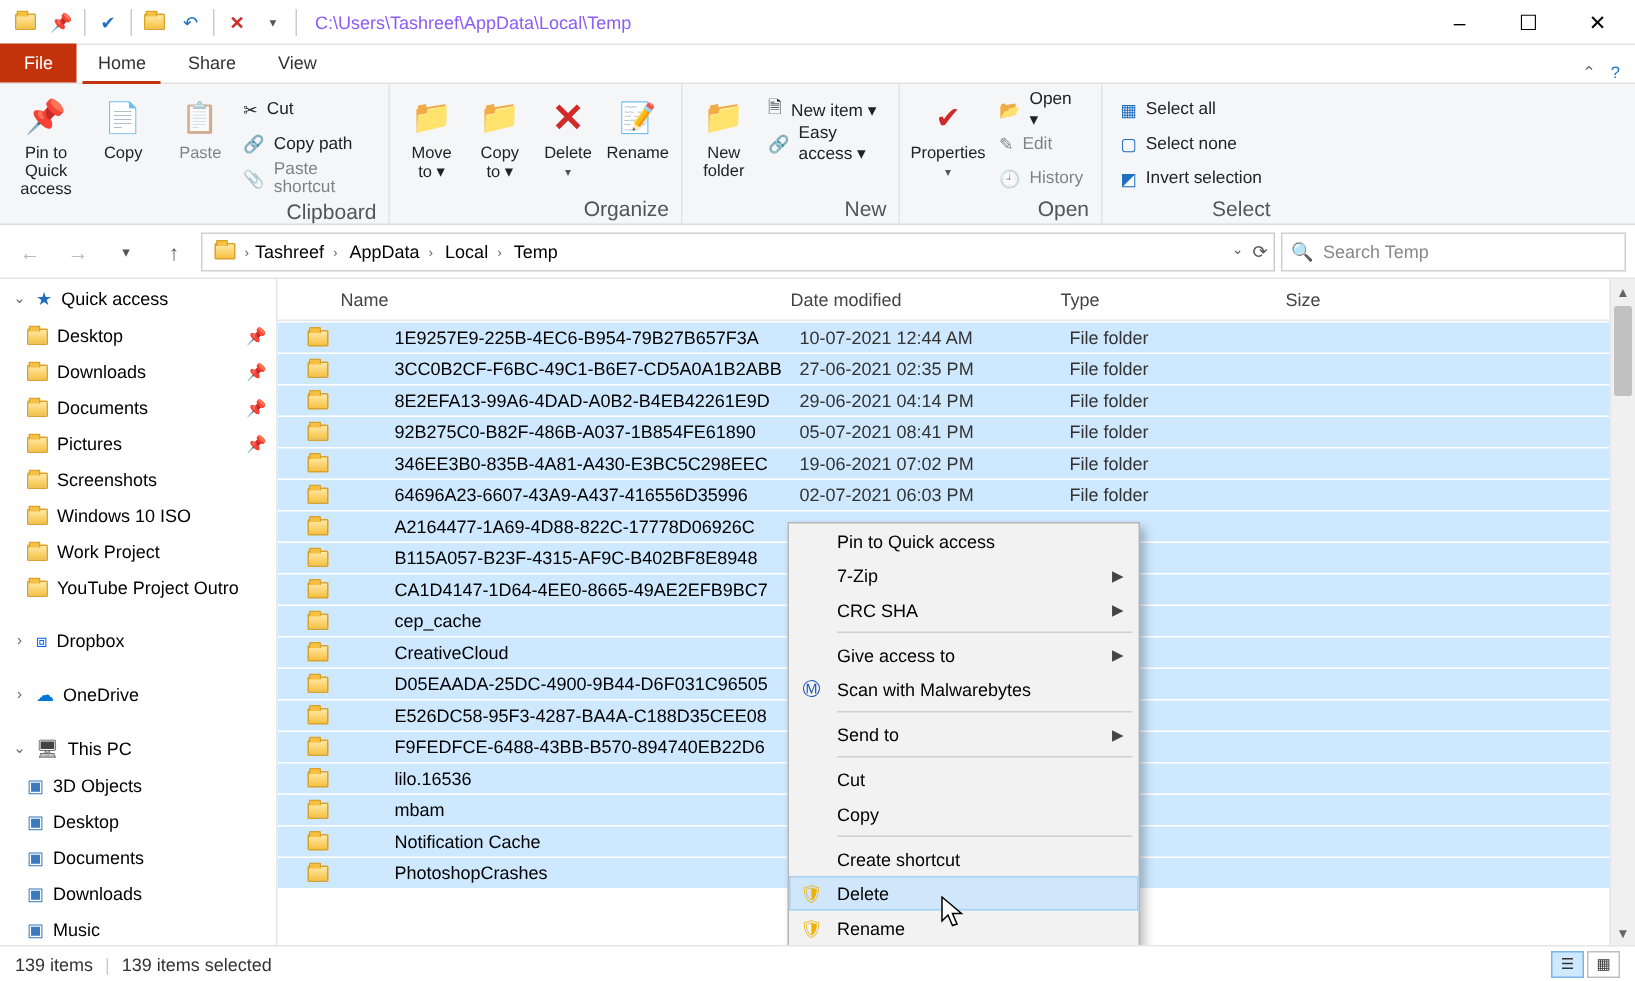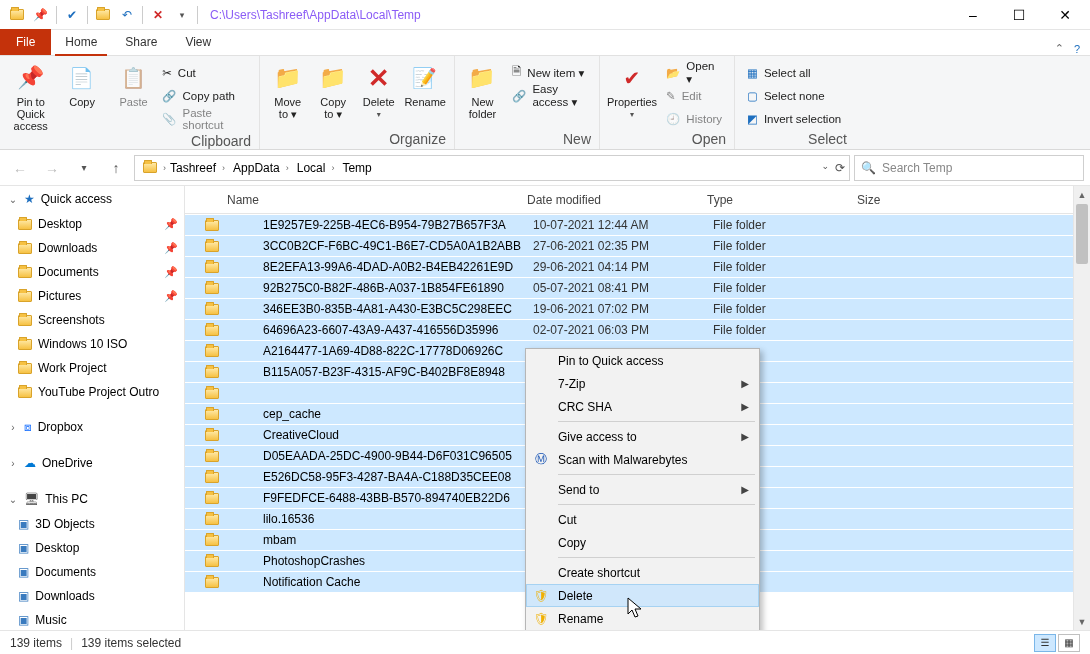--- a/index.html
+++ b/index.html
@@ -453,20 +453,21 @@
           </div>
           <div class="nm">B115A057-B23F-4315-AF9C-B402BF8E8948</div>
           <div class="dt"></div>
           <div class="ty"></div>
         </div>
         <div class="row">
           <div style="width:14px;"></div>
           <div class="ico">
             <span class="folder-ico"></span>
           </div>
+          <div class="nm">CA1D4147-1D64-4EE0-8665-49AE2EFB9BC7</div>
           <div class="dt"></div>
           <div class="ty"></div>
         </div>
         <div class="row">
           <div style="width:14px;"></div>
           <div class="ico">
             <span class="folder-ico"></span>
           </div>
           <div class="nm">cep_cache</div>
           <div class="dt"></div>
@@ -524,30 +525,30 @@
           </div>
           <div class="nm">mbam</div>
           <div class="dt"></div>
           <div class="ty"></div>
         </div>
         <div class="row">
           <div style="width:14px;"></div>
           <div class="ico">
             <span class="folder-ico"></span>
           </div>
+          <div class="nm">Notification Cache</div>
+          <div class="dt"></div>
+          <div class="ty"></div>
+        </div>
+        <div class="row">
+          <div style="width:14px;"></div>
+          <div class="ico">
+            <span class="folder-ico"></span>
+          </div>
           <div class="nm">PhotoshopCrashes</div>
-          <div class="dt"></div>
-          <div class="ty"></div>
-        </div>
-        <div class="row">
-          <div style="width:14px;"></div>
-          <div class="ico">
-            <span class="folder-ico"></span>
-          </div>
-          <div class="nm">Notification Cache</div>
           <div class="dt"></div>
           <div class="ty"></div>
         </div>
       </div>
     <div class="scrollbar-v">
       <div class="arr up">▲</div>
       <div class="thumb"></div>
       <div class="arr dn">▼</div>
     </div>
   </div>

